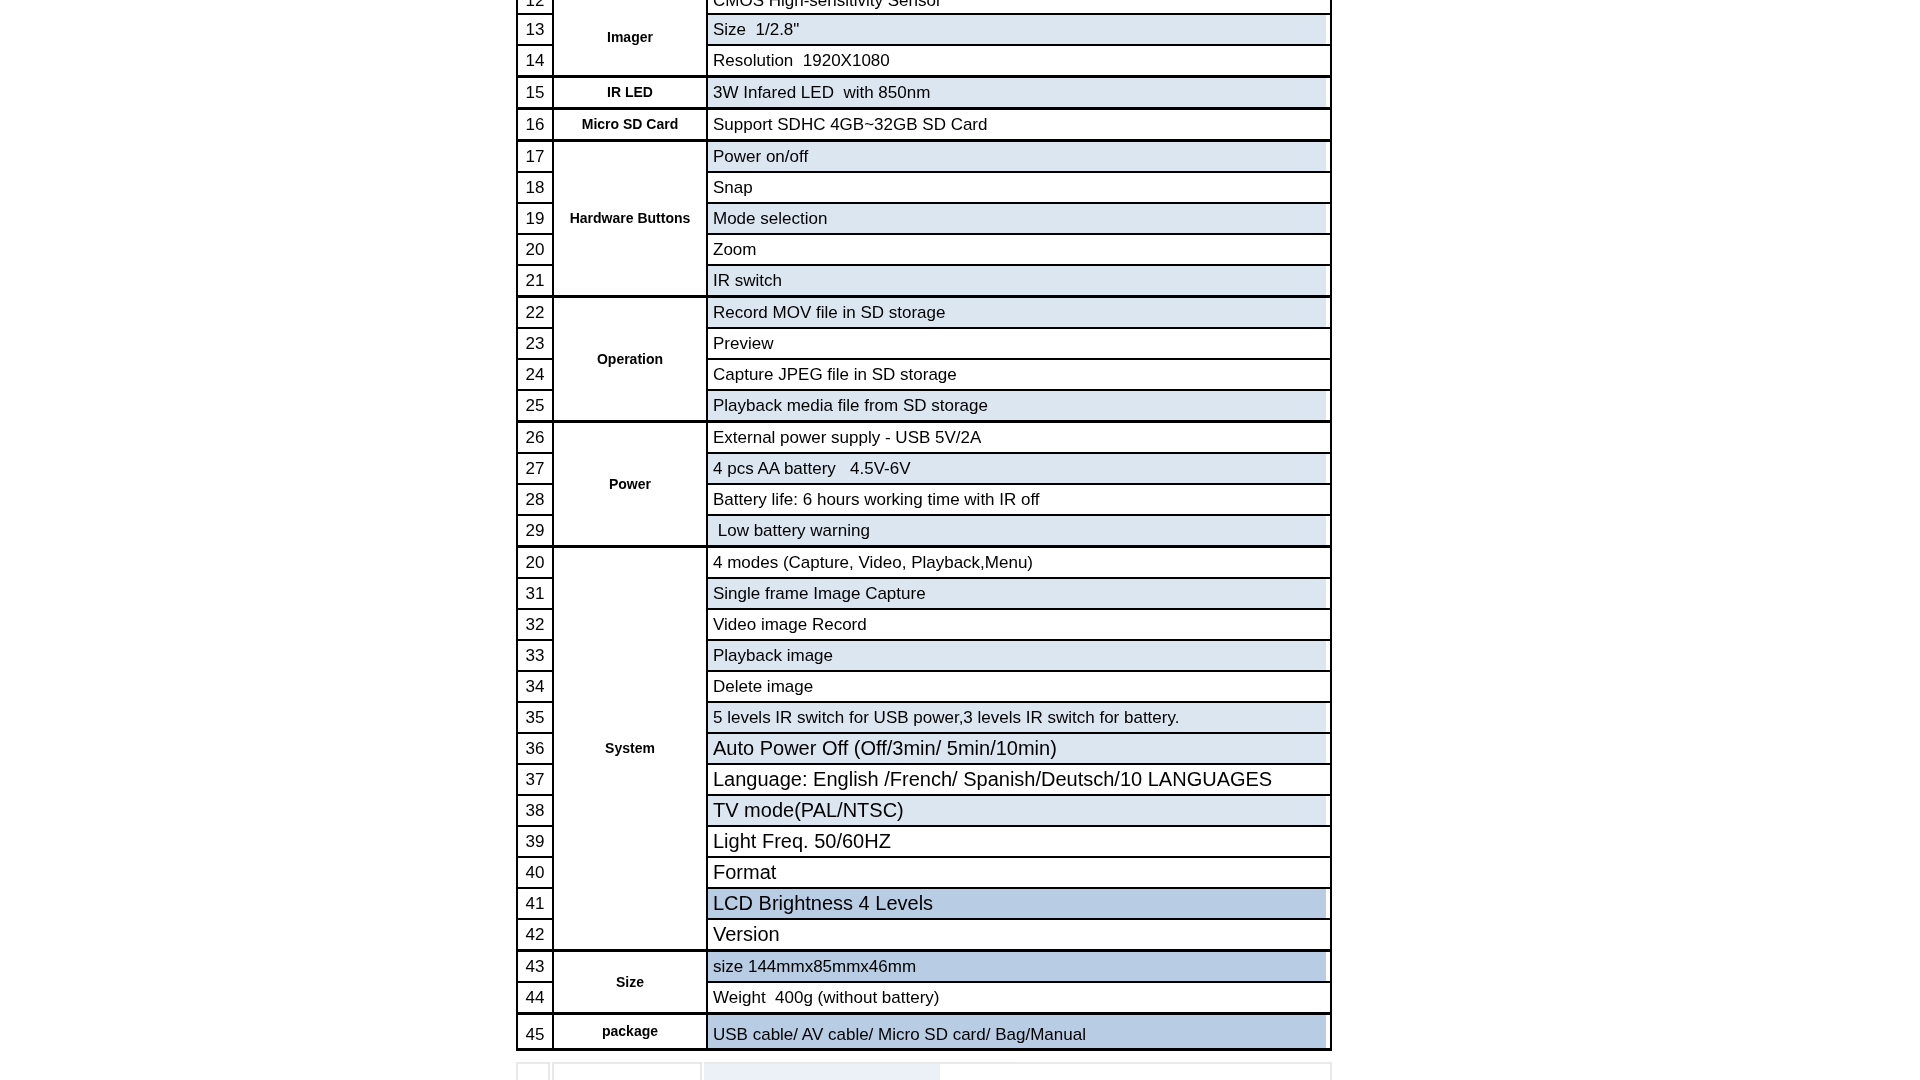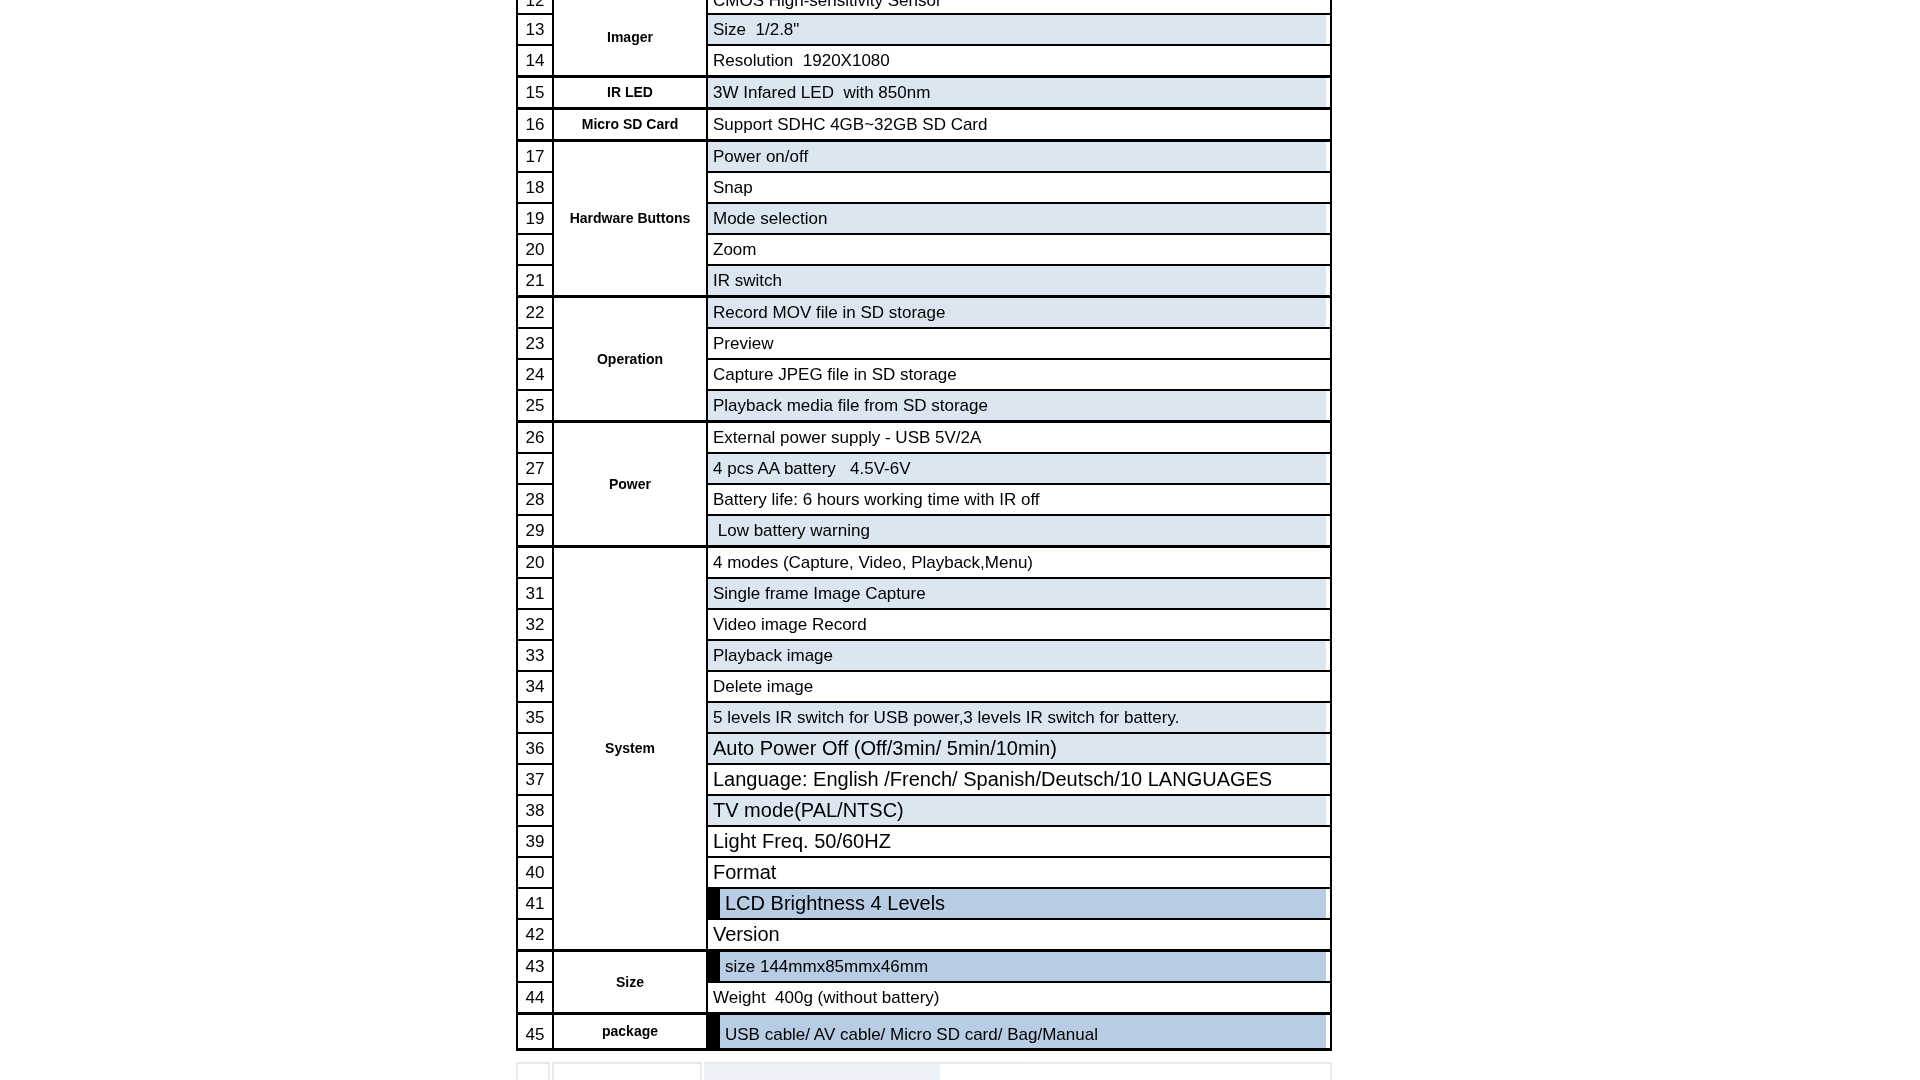--- a/index.html
+++ b/index.html
@@ -11,21 +11,21 @@
   .group:first-child{padding-top:0;}
   .num-col,.desc-col{display:flex;flex-direction:column;gap:2px;background:#000;}
   .num-cell{background:#fff;height:29px;display:flex;align-items:center;justify-content:center;
             font-size:17px;overflow:hidden;}
   .cat-cell{background:#fff;display:flex;align-items:center;justify-content:center;text-align:center;
             font-weight:bold;font-size:14px;line-height:1.05;padding:0 3px;overflow:hidden;}
   .desc-cell{background:#fff;height:29px;display:flex;align-items:center;overflow:hidden;}
   .desc-cell span{padding-left:5px;font-size:17px;white-space:pre;}
   .desc-cell.alt span{font-size:20px;text-align:center;}
   .desc-cell.bg-light{background:linear-gradient(to right,#dce6f1 0,#dce6f1 calc(100% - 4px),#fff calc(100% - 4px));}
-  .desc-cell.bg-dark{background:linear-gradient(to right,#b8cce4 0,#b8cce4 calc(100% - 4px),#fff calc(100% - 4px));margin-left:12px;}
+  .desc-cell.bg-dark{background:linear-gradient(to right,#b8cce4 0,#b8cce4 calc(100% - 4px),#fff calc(100% - 4px));}
   .h13{height:13px;}
   .h33{height:33px;align-items:flex-end;}
   .h33 span{padding-bottom:3px;}
   .clip-top{align-items:flex-start;}
   .clip-top span{margin-top:-9px;}
   .clip-top.num-cell{align-items:flex-start;justify-content:center;}
   
   .ghost-row{position:absolute;left:516px;top:1062px;width:816px;height:30px;opacity:0.12;}
   .ghost-num{position:absolute;left:0;top:0;width:34px;height:30px;border:2px solid #555;box-sizing:border-box;}
   .ghost-cat{position:absolute;left:36px;top:0;width:150px;height:30px;border:2px solid #555;box-sizing:border-box;}

